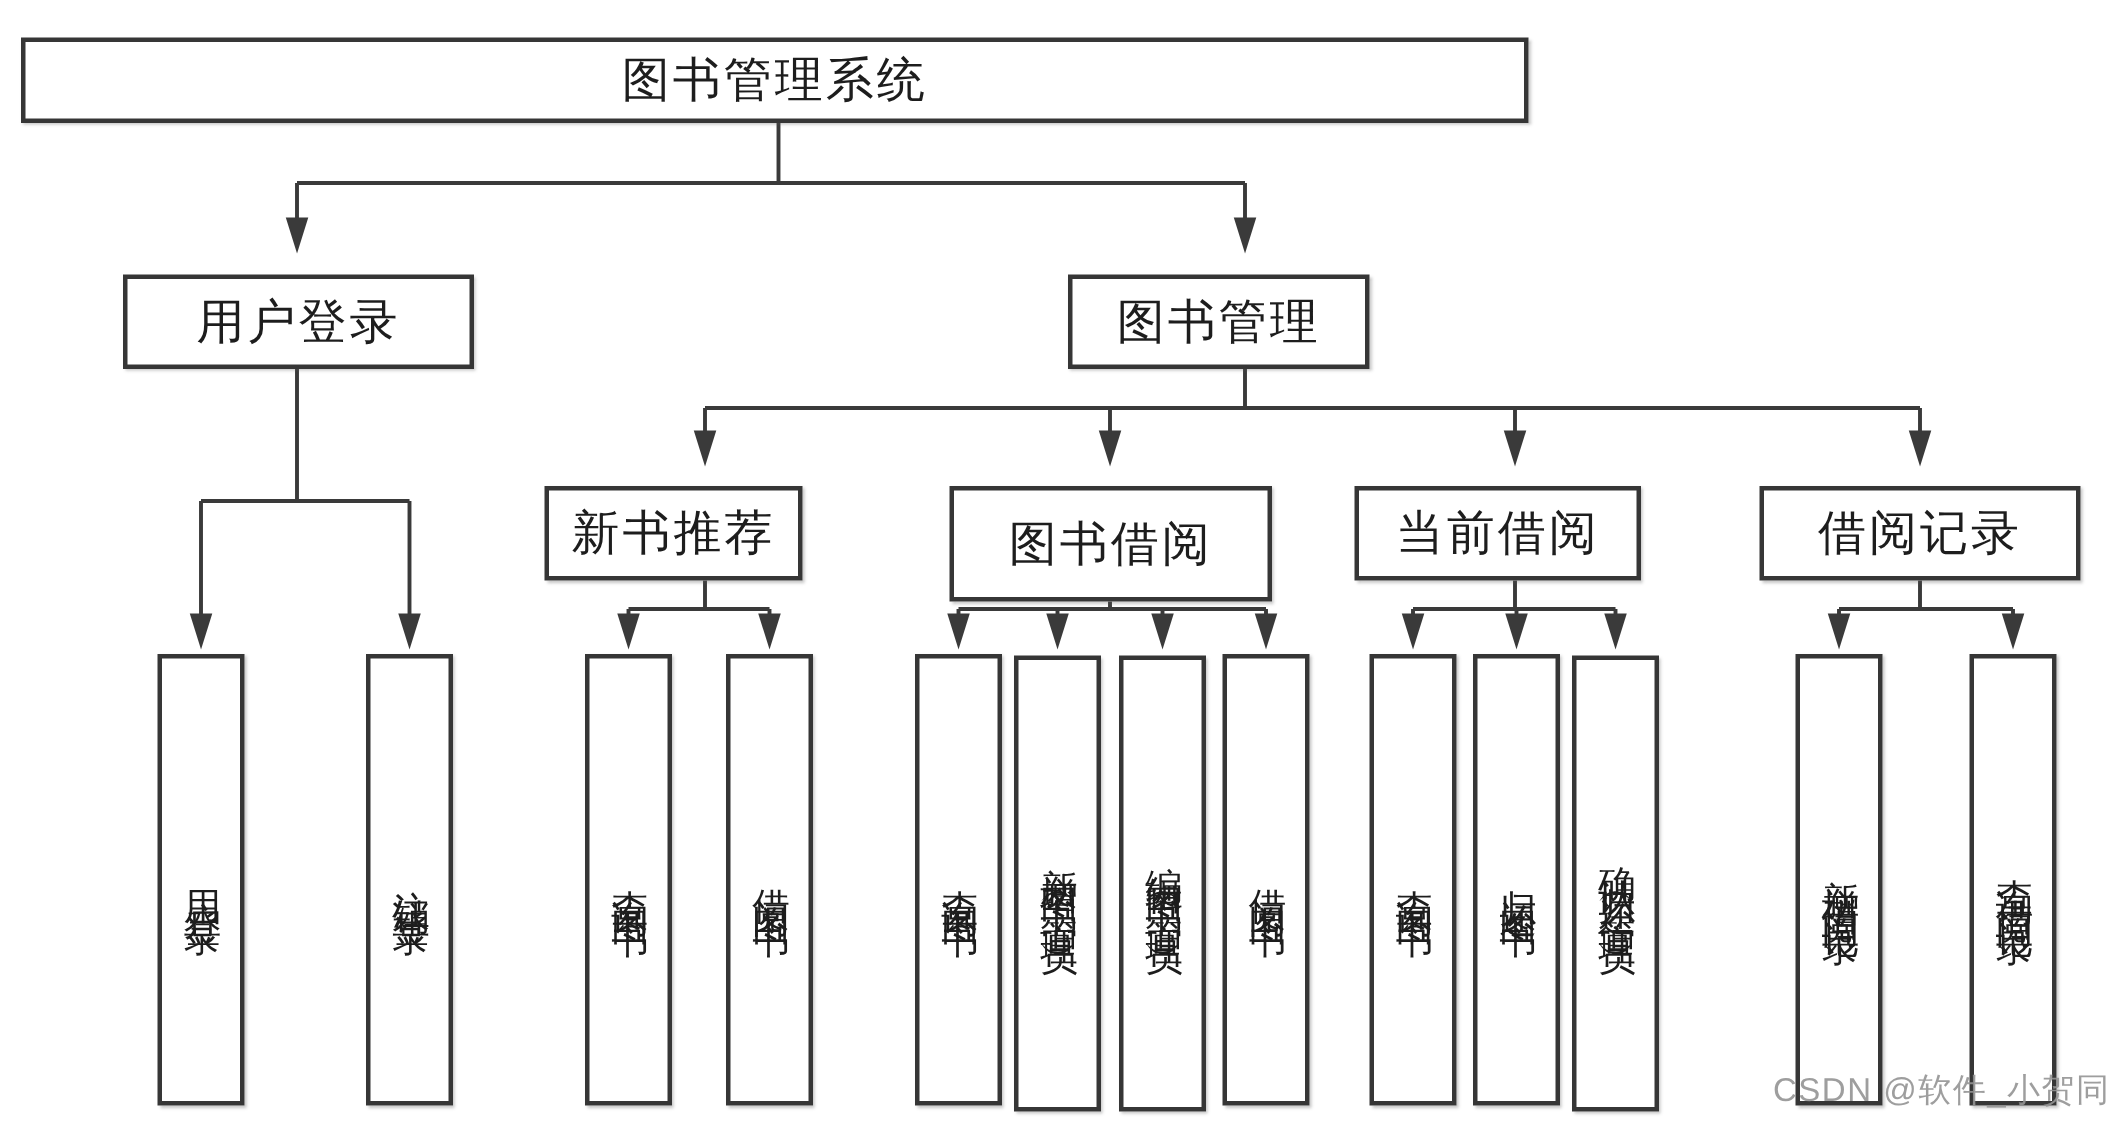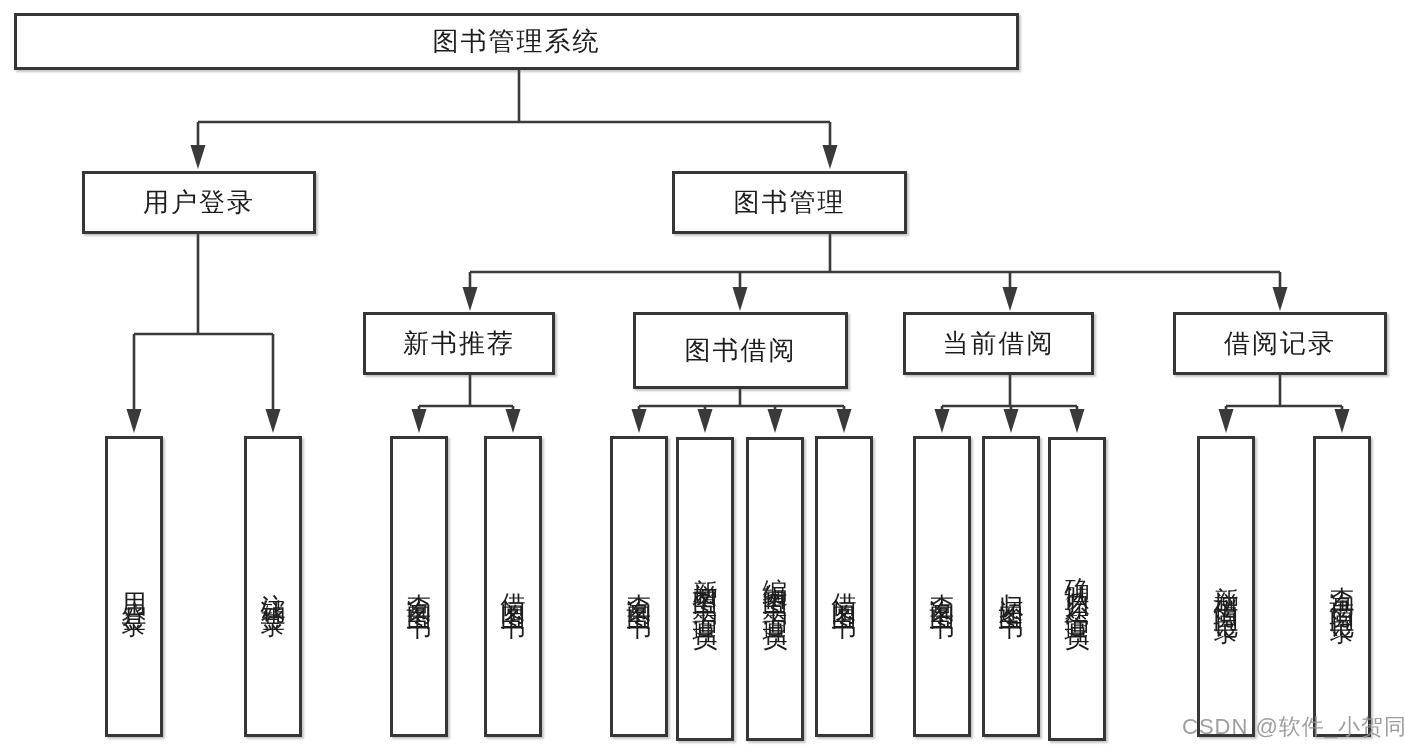--- a/index.html
+++ b/index.html
@@ -15,23 +15,24 @@
   .node{
     position:absolute;
     box-sizing:border-box;
     background:#ffffff;
     border:3px solid #363636;
     display:flex;align-items:center;justify-content:center;
     color:#1d1d1d;
     box-shadow:1.5px 1.5px 2px rgba(90,90,90,.35);
   }
   .node.h{
-    font-size:26px;
+    font-size:32px;
     letter-spacing:2px;
     white-space:nowrap;
+    margin-top:12px;
   }
   .node.v{
     writing-mode:vertical-rl;
     text-orientation:mixed;
     font-size:25px;
     letter-spacing:7px;
     line-height:1;
     text-align:center;
   }
   .watermark{
@@ -92,23 +93,23 @@
       <polygon points="1069.5,409 1084.5,409 1077,433"></polygon>
 
       <polygon points="1218.5,409 1233.5,409 1226,433"></polygon>
       <polygon points="1334.5,409 1349.5,409 1342,433"></polygon>
     </g>
   </svg>
 
   <div class="node h" style="left:14px;top:13px;width:1005px;height:57px">图书管理系统</div>
 
   <div class="node h" style="left:82px;top:171px;width:234px;height:63px">用户登录</div>
-  <div class="node h" style="left:672px;top:171px;width:235px;height:63px">图书管理</div>
+  <div class="node h" style="left:712px;top:171px;width:201px;height:63px">图书管理</div>
 
-  <div class="node h" style="left:363px;top:312px;width:192px;height:63px">新书推荐</div>
+  <div class="node h" style="left:363px;top:312px;width:172px;height:63px">新书推荐</div>
   <div class="node h" style="left:633px;top:312px;width:215px;height:77px">图书借阅</div>
   <div class="node h" style="left:903px;top:312px;width:191px;height:63px">当前借阅</div>
   <div class="node h" style="left:1173px;top:312px;width:214px;height:63px">借阅记录</div>
 
   <div class="node v" style="left:105px;top:436px;width:58px;height:301px">用户登录</div>
   <div class="node v" style="left:244px;top:436px;width:58px;height:301px">注销登录</div>
 
   <div class="node v" style="left:390px;top:436px;width:58px;height:301px">查询图书</div>
   <div class="node v" style="left:484px;top:436px;width:58px;height:301px">借阅图书</div>
 

